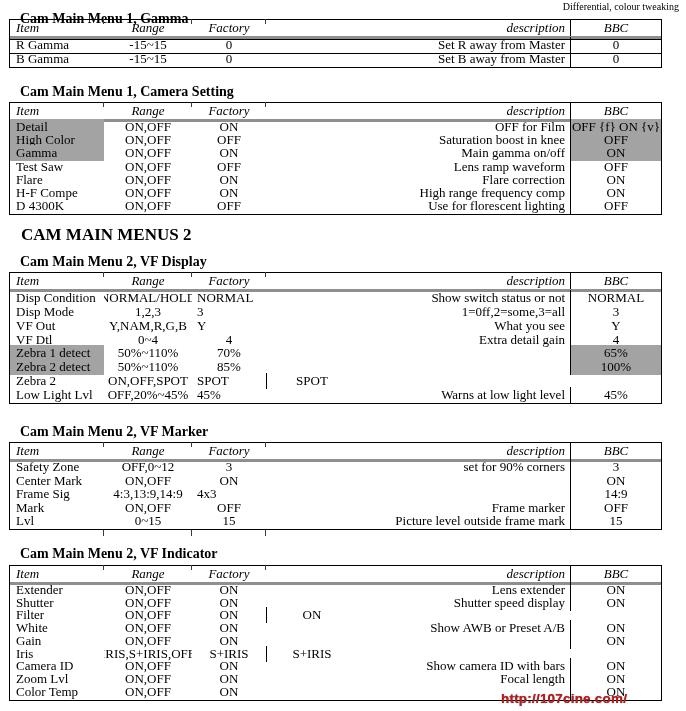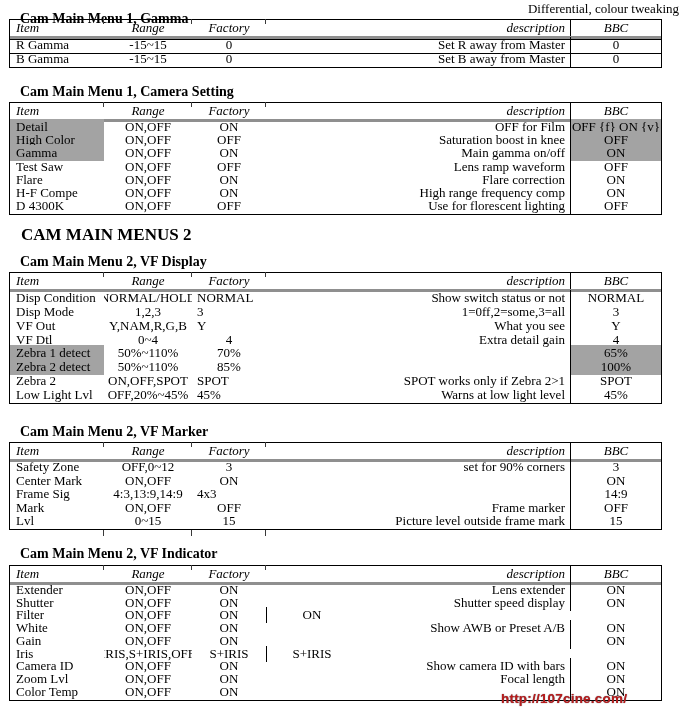--- a/index.html
+++ b/index.html
@@ -1,21 +1,21 @@
 <!DOCTYPE html>
 <html><head>
 <meta charset="utf-8">
 <style>
   html,body{margin:0;padding:0;background:#fff;}
   .page{
     position:relative;width:686px;height:711px;background:#ffffff;
     font-family:"Liberation Serif","DejaVu Serif",serif;color:#000;
     font-size:13px;overflow:hidden;
   }
-  .top-note{position:absolute;top:1px;right:7px;font-size:13px;}
+  .top-note{position:absolute;top:1px;right:7px;font-size:10px;}
   .sec-title{position:absolute;left:20px;font-weight:bold;font-size:14px;white-space:nowrap;}
   .main-heading{position:absolute;top:225px;left:21px;font-weight:bold;font-size:17px;white-space:nowrap;}
   .tbl{
     position:absolute;left:9px;width:653px;box-sizing:border-box;
     border:1px solid #000;display:flex;flex-direction:column;
   }
   .s0 .sec-title{top:11px;}    .s0 .tbl{top:19px;height:49px;}
   .s1 .sec-title{top:84px;}   .s1 .tbl{top:102px;height:113px;}
   .s2 .sec-title{top:254px;}  .s2 .tbl{top:272px;height:132px;}
   .s3 .sec-title{top:424px;}  .s3 .tbl{top:442px;height:88px;}
@@ -212,21 +212,20 @@
           <div class="cell c-item hl">Zebra 2 detect</div>
           <div class="cell c-range">50%~110%</div>
           <div class="cell c-fact">85%</div>
           <div class="cell c-desc"></div>
           <div class="cell c-bbc hl">100%</div>
         </div>
         <div class="trow">
           <div class="cell c-item">Zebra 2</div>
           <div class="cell c-range">ON,OFF,SPOT</div>
           <div class="cell c-fact fa-left">SPOT</div>
-          <div class="cell c-desc">SPOT works only if Zebra 2&gt;1</div>
           <div class="cell c-bbc">SPOT</div>
         </div>
         <div class="trow">
           <div class="cell c-item">Low Light Lvl</div>
           <div class="cell c-range">OFF,20%~45%</div>
           <div class="cell c-fact fa-left">45%</div>
           <div class="cell c-desc">Warns at low light level</div>
           <div class="cell c-bbc">45%</div>
         </div>
       </div>

